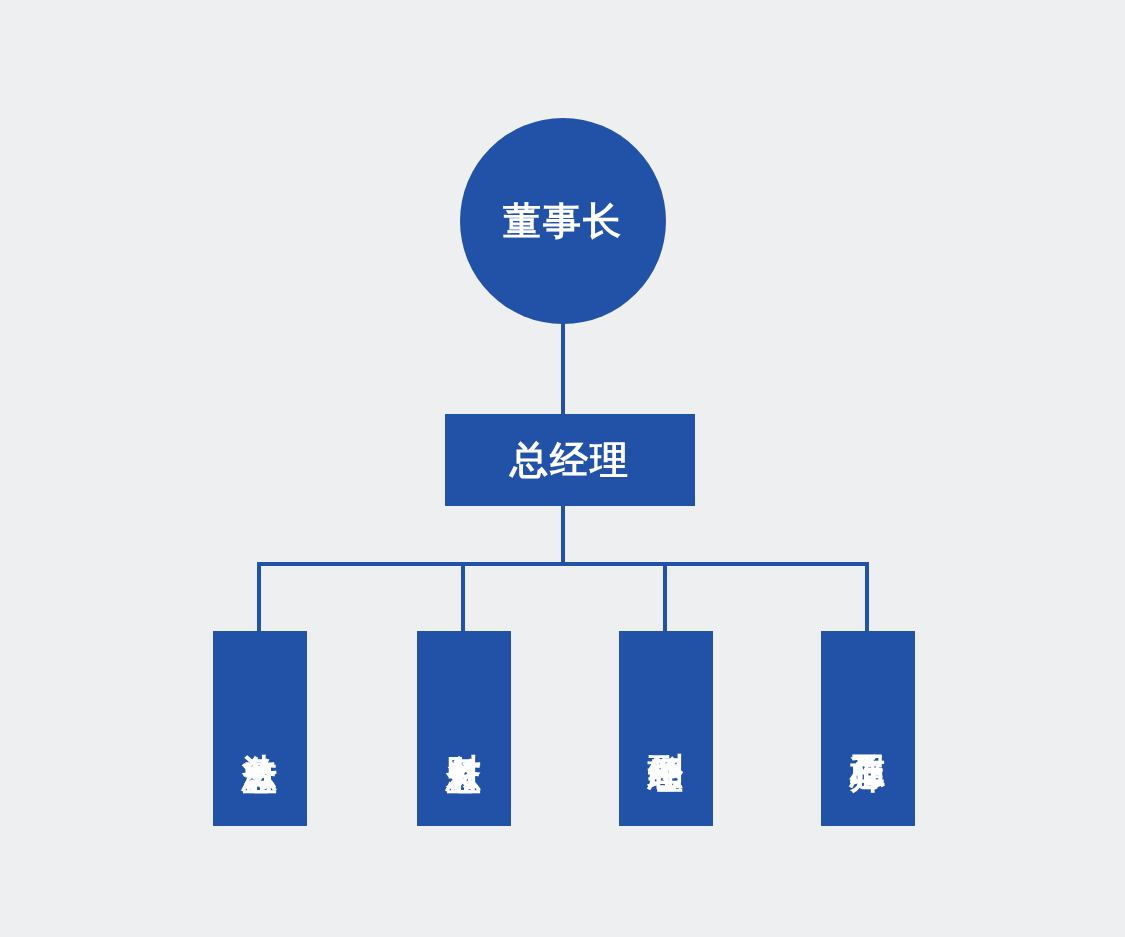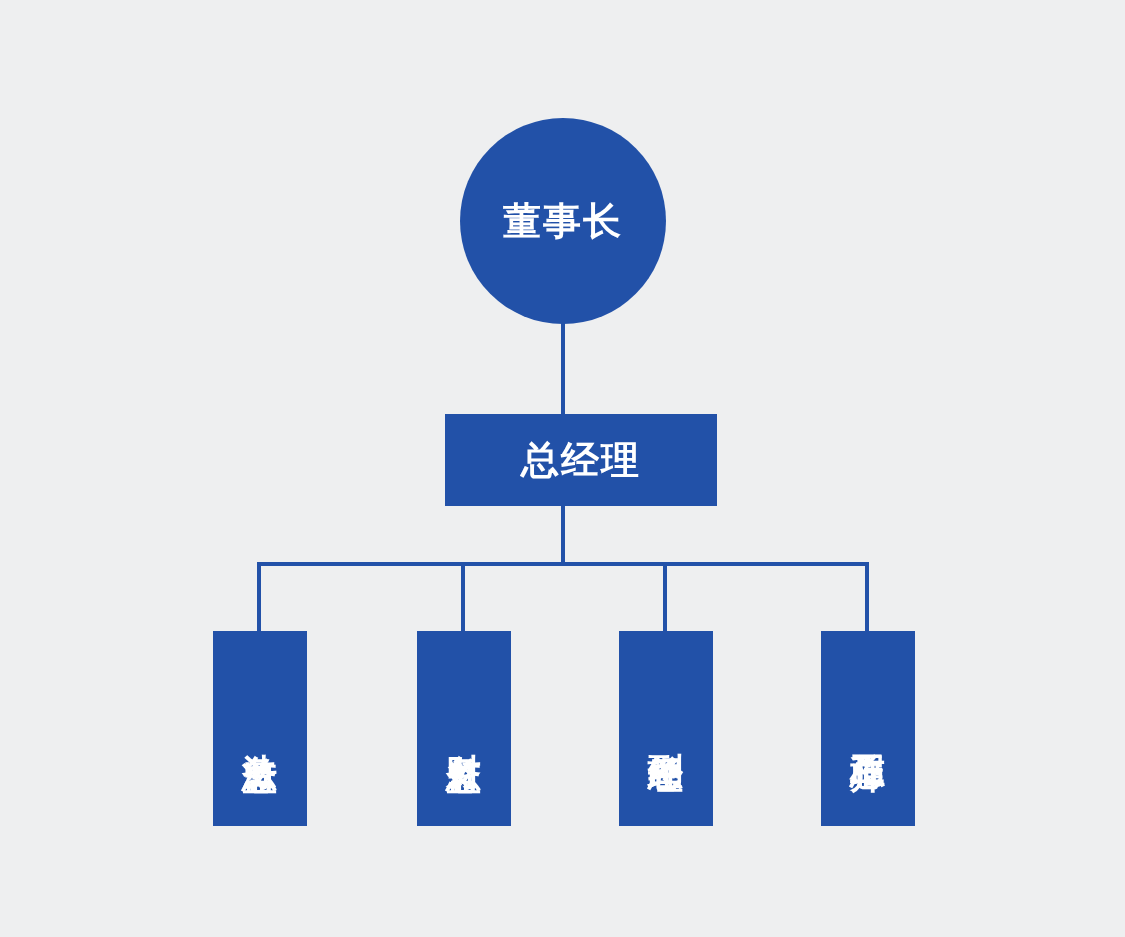--- a/index.html
+++ b/index.html
@@ -32,21 +32,21 @@
     top: 118px;
     width: 206px;
     height: 206px;
     border-radius: 50%;
     font-size: 38px;
     letter-spacing: 2px;
   }
   .node-rect {
     left: 445px;
     top: 414px;
-    width: 272px;
+    width: 250px;
     height: 92px;
     font-size: 38px;
     letter-spacing: 2px;
   }
   .node-vrect {
     top: 631px;
     width: 94px;
     height: 195px;
     font-size: 35px;
   }

